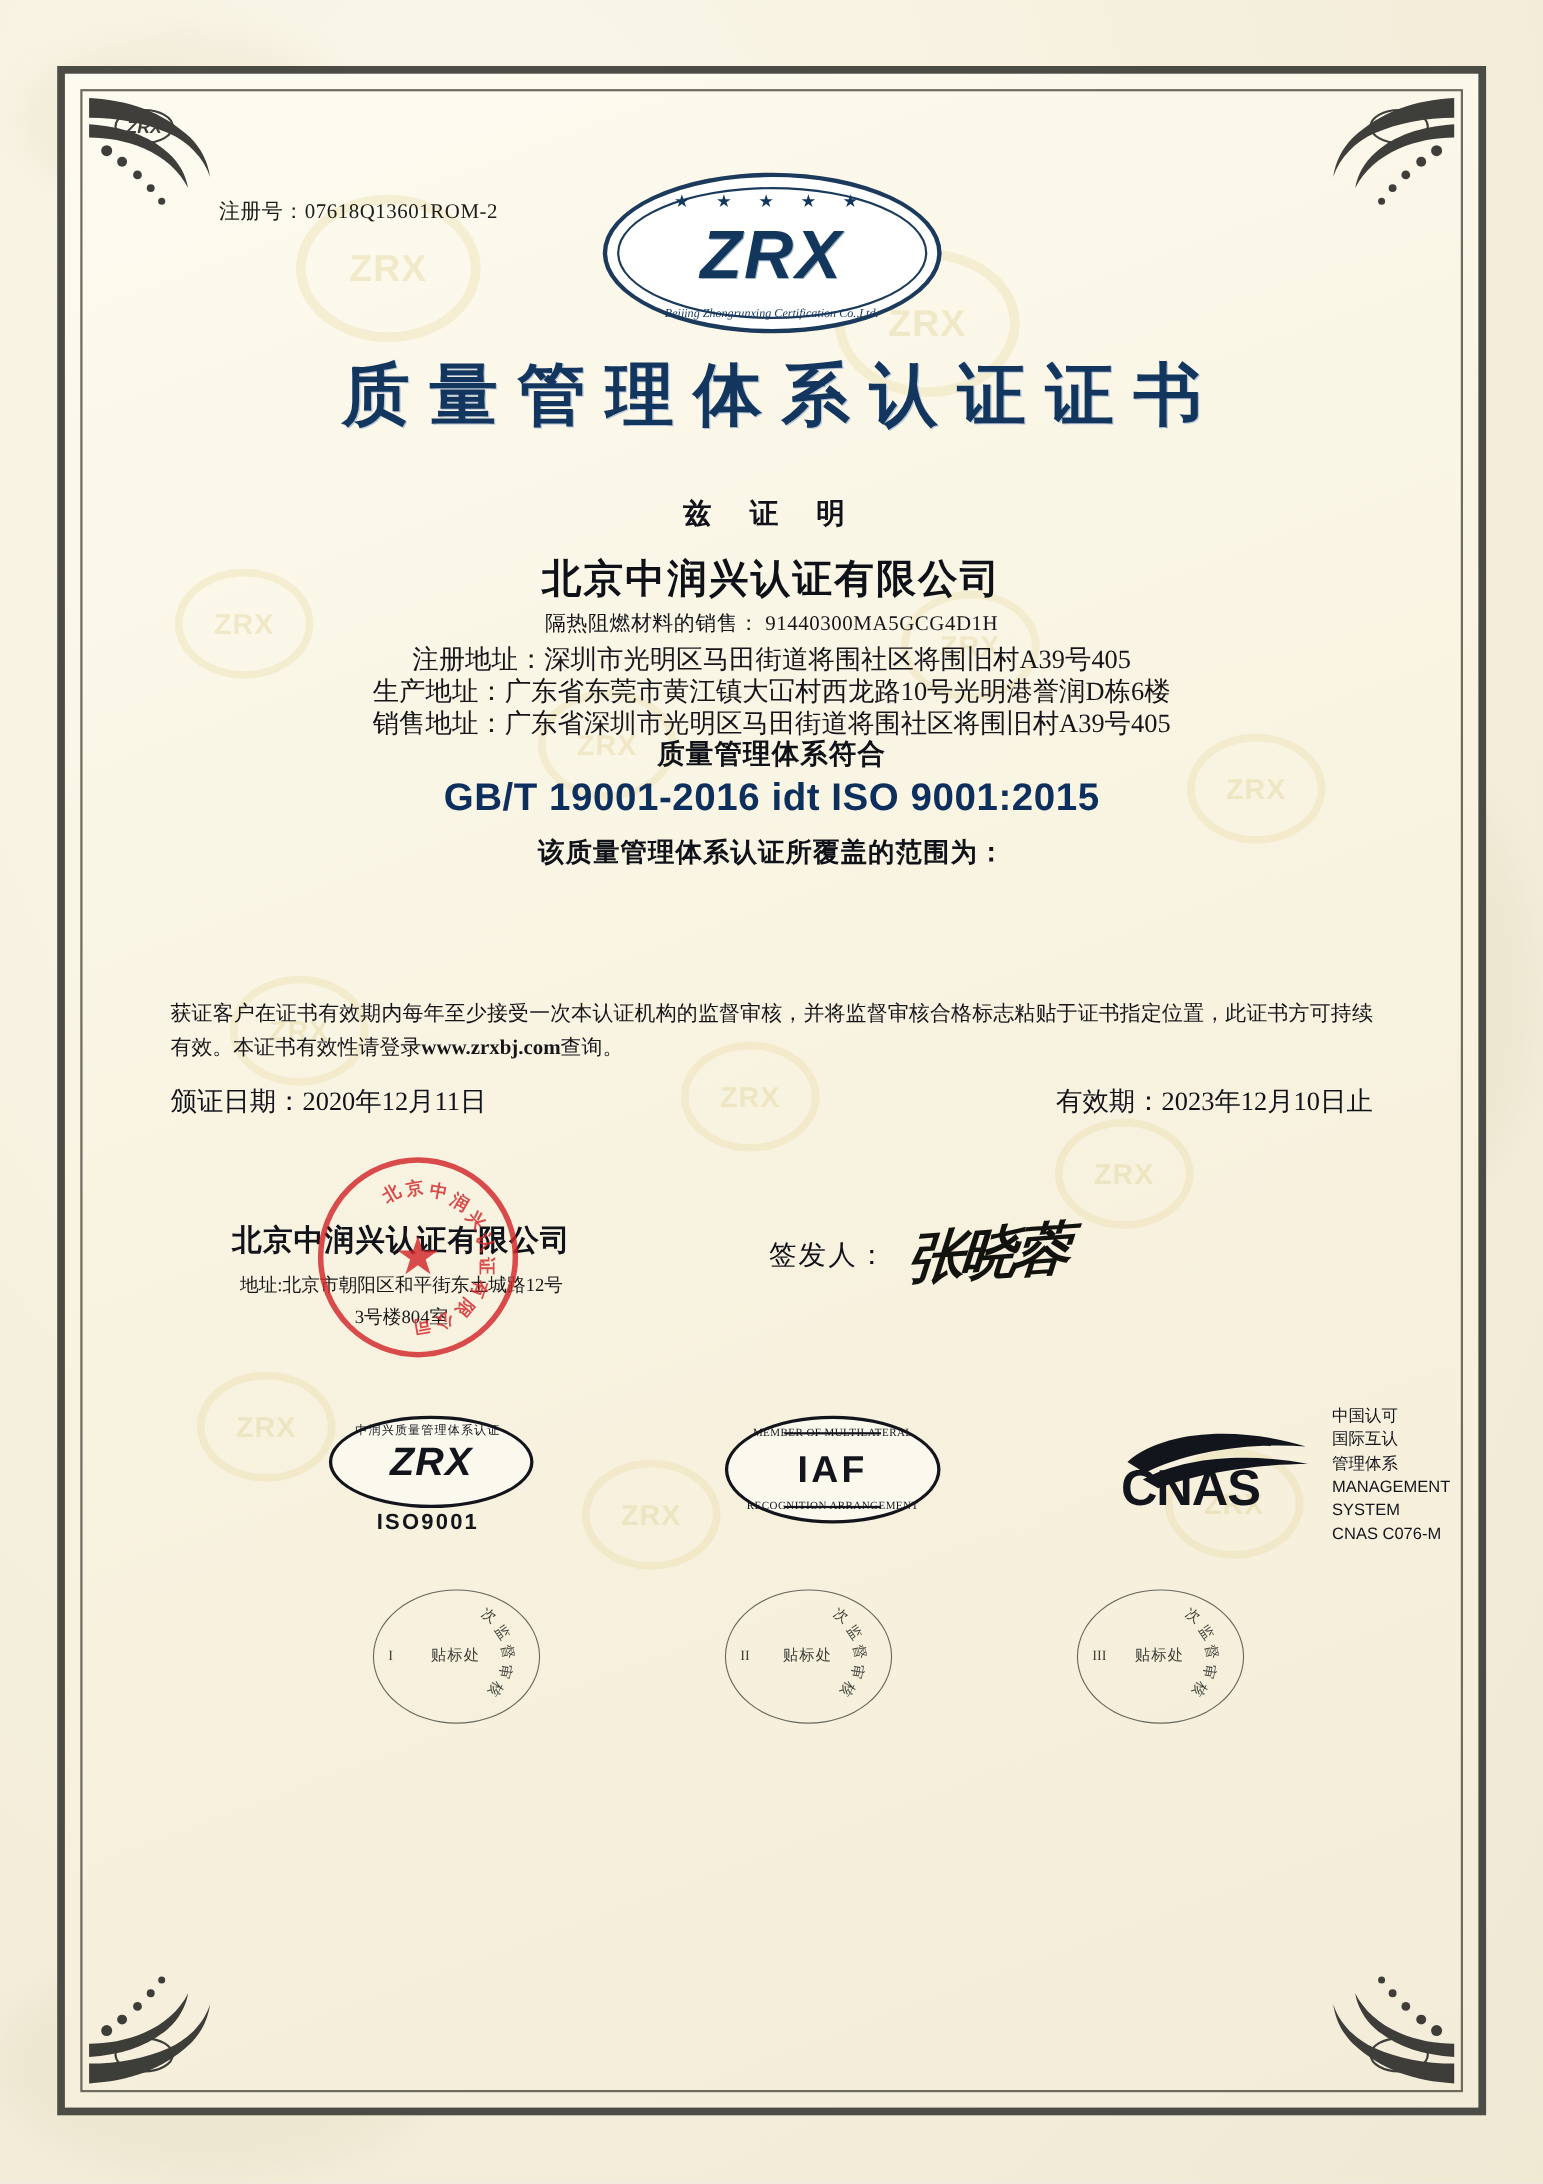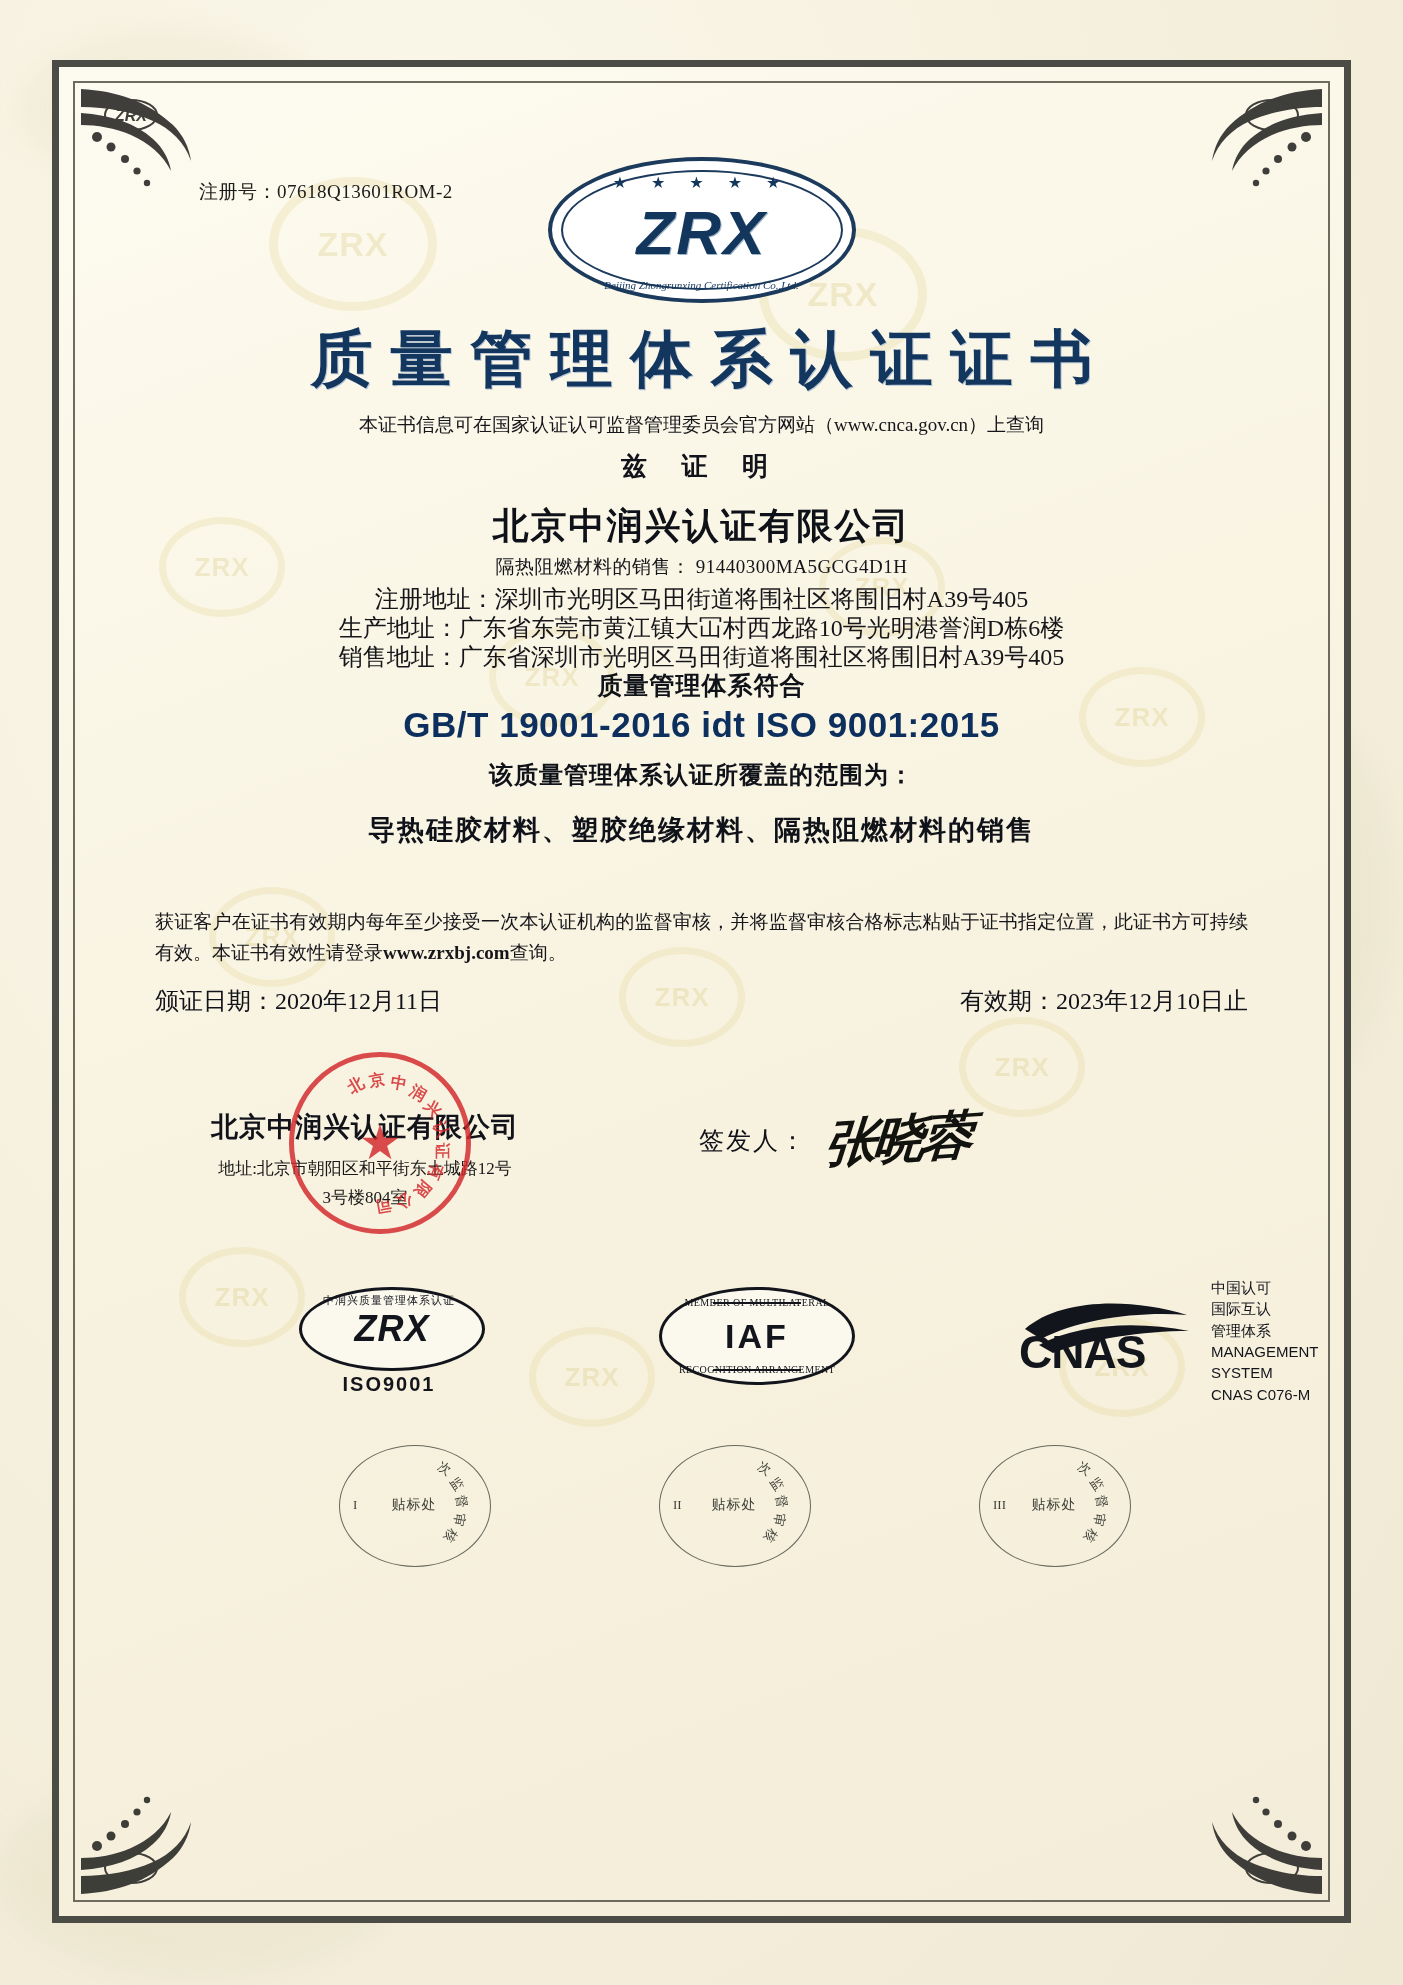--- a/index.html
+++ b/index.html
@@ -363,31 +363,29 @@
       <div class="logo-wrap">
         <div class="logo">
           <div class="inner-ell"></div>
           <div class="stars">★ ★ ★ ★ ★</div>
           <div class="zrx">ZRX</div>
           <div class="subtext">Beijing Zhongrunxing Certification Co.,Ltd.</div>
         </div>
       </div>
 
       <div class="title">质量管理体系认证证书</div>
-      <div class="notice">本证书信息可在国家认证认可监督管理委员会官方网站（www.cnca.gov.cn）上查询</div>
       <div class="hereby">兹 证 明</div>
       <div class="company">北京中润兴认证有限公司</div>
       <div class="credit">隔热阻燃材料的销售： 91440300MA5GCG4D1H</div>
       <div class="addr a1">注册地址：深圳市光明区马田街道将围社区将围旧村A39号405</div>
       <div class="addr a2">生产地址：广东省东莞市黄江镇大冚村西龙路10号光明港誉润D栋6楼</div>
       <div class="addr a3">销售地址：广东省深圳市光明区马田街道将围社区将围旧村A39号405</div>
       <div class="conform">质量管理体系符合</div>
       <div class="standard">GB/T 19001-2016 idt ISO 9001:2015</div>
       <div class="scope-label">该质量管理体系认证所覆盖的范围为：</div>
-      <div class="scope-text">导热硅胶材料、塑胶绝缘材料、隔热阻燃材料的销售</div>
 
       <div class="statement">
         <span>获证客户在证书有效期内每年至少接受一次本认证机构的监督审核，并将监督审核合格标志粘贴于证书指定位置，此证书方可持续有效。本证书有效性请登录</span><b>www.zrxbj.com</b><span>查询。</span>
       </div>
 
       <div class="dates">
         <div>
           <span>颁证日期：</span><span class="val">2020年12月11日</span>
         </div>
         <div>

